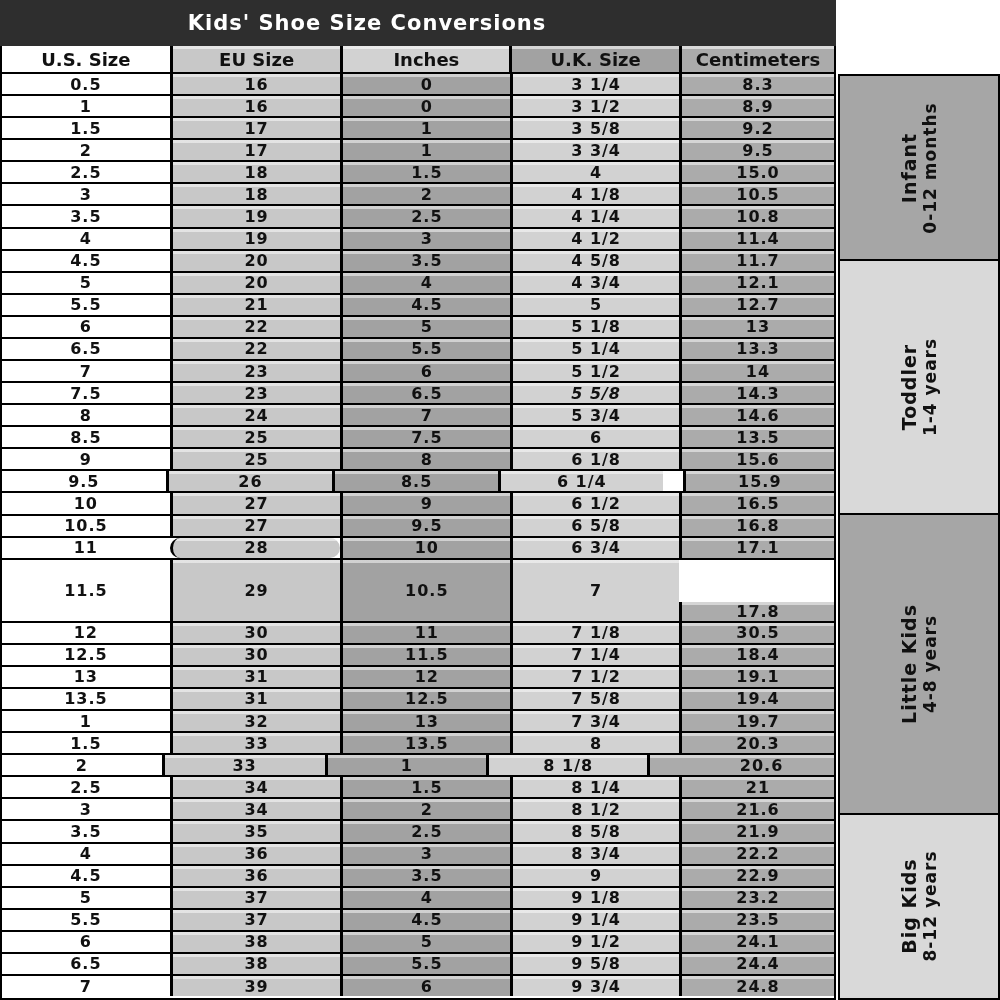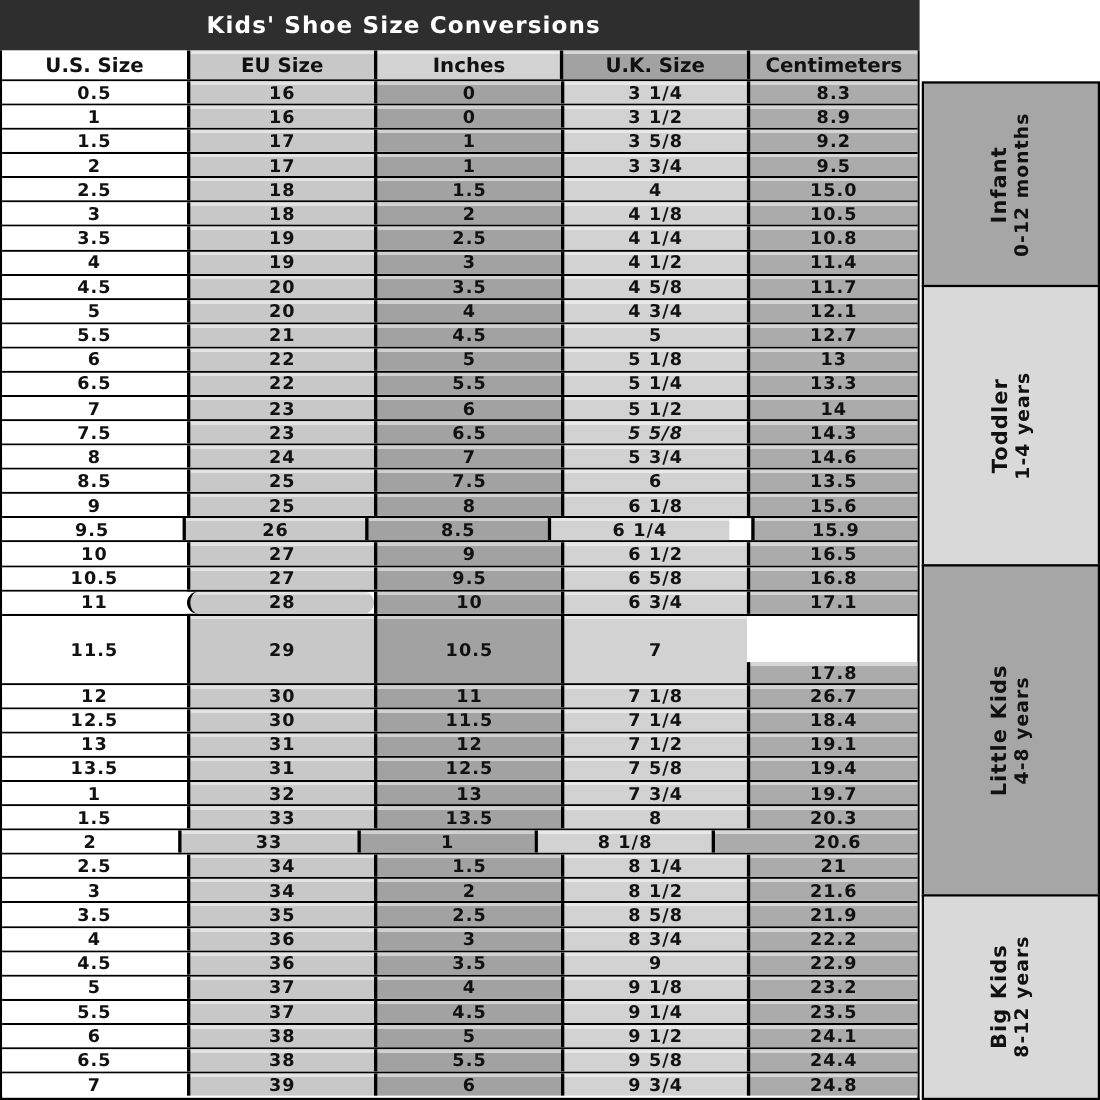--- a/index.html
+++ b/index.html
@@ -275,21 +275,21 @@
           <div class="cell" style="flex: 171 0 0px; background-color: rgb(200, 200, 200);">29</div>
           <div class="cell" style="flex: 170 0 0px; background-color: rgb(162, 162, 162);">10.5</div>
           <div class="cell" style="flex: 169 0 0px; background-color: rgb(210, 210, 210);">7</div>
           <div class="cell" style="flex: 155 0 0px; background-color: rgb(171, 171, 171); margin-top: 42px;">17.8</div>
         </div>
         <div class="row">
           <div class="cell" style="flex: 171 0 0px; background-color: rgb(255, 255, 255);">12</div>
           <div class="cell" style="flex: 171 0 0px; background-color: rgb(200, 200, 200);">30</div>
           <div class="cell" style="flex: 170 0 0px; background-color: rgb(162, 162, 162);">11</div>
           <div class="cell" style="flex: 169 0 0px; background-color: rgb(210, 210, 210);">7 1/8</div>
-          <div class="cell" style="flex: 155 0 0px; background-color: rgb(171, 171, 171);">26.7</div>
+          <div class="cell" style="flex: 155 0 0px; background-color: rgb(171, 171, 171);">30.5</div>
         </div>
         <div class="row">
           <div class="cell" style="flex: 171 0 0px; background-color: rgb(255, 255, 255);">12.5</div>
           <div class="cell" style="flex: 171 0 0px; background-color: rgb(200, 200, 200);">30</div>
           <div class="cell" style="flex: 170 0 0px; background-color: rgb(162, 162, 162);">11.5</div>
           <div class="cell" style="flex: 169 0 0px; background-color: rgb(210, 210, 210);">7 1/4</div>
           <div class="cell" style="flex: 155 0 0px; background-color: rgb(171, 171, 171);">18.4</div>
         </div>
         <div class="row">
           <div class="cell" style="flex: 171 0 0px; background-color: rgb(255, 255, 255);">13</div>

